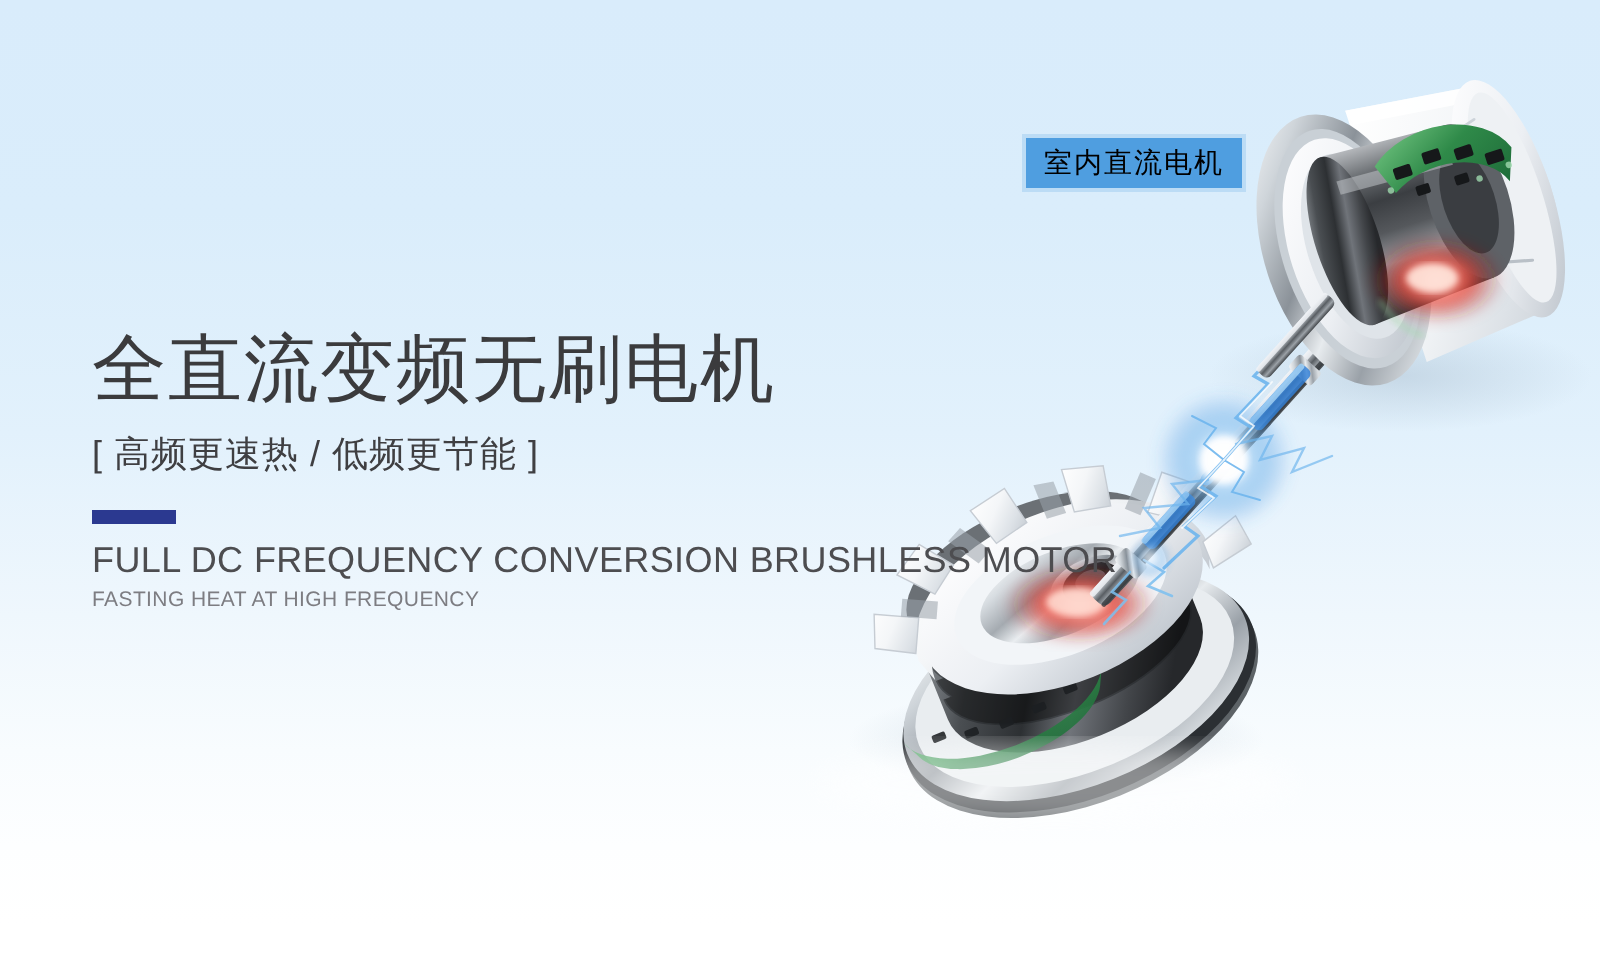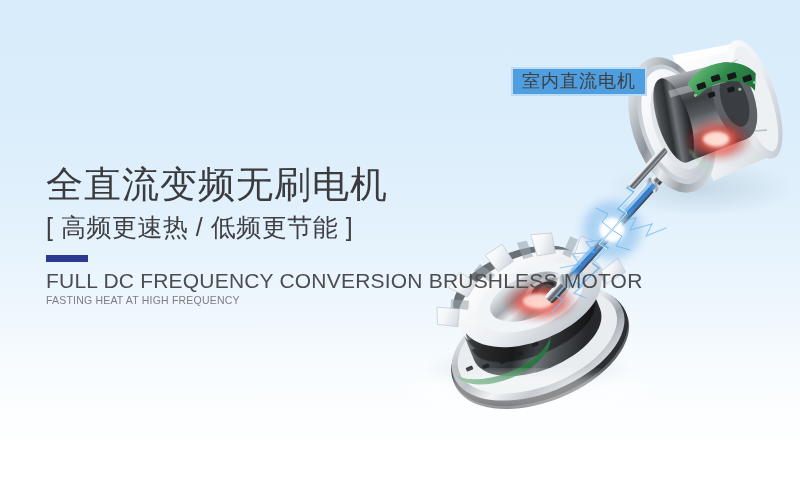--- a/index.html
+++ b/index.html
@@ -40,57 +40,57 @@
     font-size: 37px;
     line-height: 44px;
     color: #3b3b3d;
     letter-spacing: 1px;
     white-space: nowrap;
     font-weight: 400;
     margin-top: 20px;
   }
   .subhead {
     margin-top: 4px;
-    font-size: 25px;
+    font-size: 18px;
     line-height: 32px;
     color: #3f3f42;
     letter-spacing: 0.5px;
     white-space: nowrap;
     font-weight: 400;
   }
   .rule {
     width: 42px;
     height: 7px;
     background: #2b3990;
     margin-top: 12px;
     margin-bottom: 9px;
   }
   .eng-main {
-    font-size: 21px;
+    font-size: 18px;
     line-height: 19px;
     color: #4d4d50;
     letter-spacing: 0.2px;
     white-space: nowrap;
   }
   .eng-sub {
     font-size: 10.5px;
     line-height: 15px;
     color: #7d7d82;
     letter-spacing: 0.2px;
     margin-top: 3px;
     white-space: nowrap;
   }
 
   
   .callout {
     position: absolute;
     background: #4f9ee0;
     border: 2px solid #bcdcf5;
-    color: #404040;
-    font-size: 18px;
+    color: #000000;
+    font-size: 14px;
     line-height: 14px;
     letter-spacing: 1px;
     padding: 5px 9px 6px 9px;
     white-space: nowrap;
     box-sizing: border-box;
   }
   #callout-indoor {
     left: 511px;
     top: 67px;
   }

